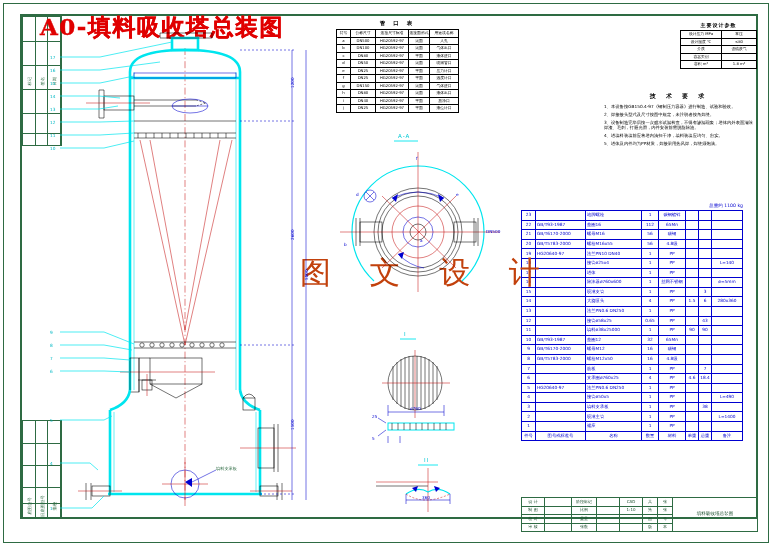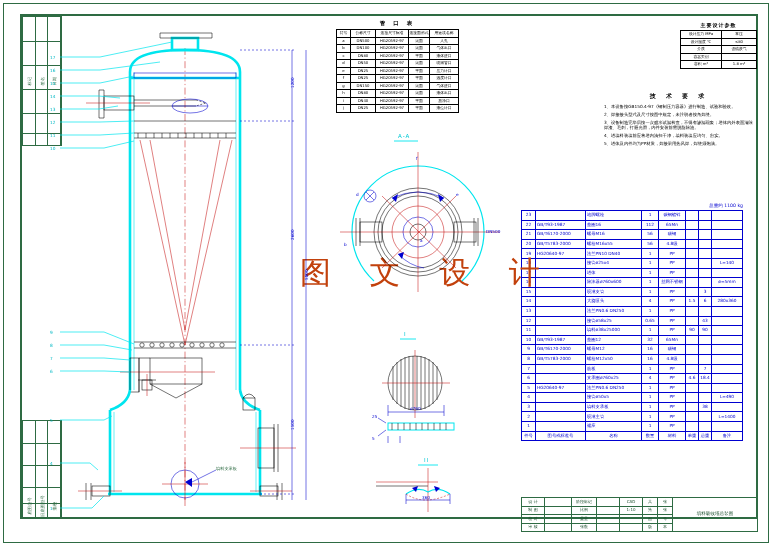--- a/index.html
+++ b/index.html
@@ -105,20 +105,21 @@
     </div>
     <div class="lcell">
       <div class="vtxt" style="top:88%;">描校</div>
     </div>
     <div class="lrow" style="top:22px;"></div>
     <div class="lrow" style="top:44px;"></div>
     <div class="lrow" style="top:66px;"></div>
     <div class="lrow" style="top:82px;"></div>
   </div>
 
+  <div class="maintitle">A0-填料吸收塔总装图</div>
 
   <div class="pos" style="left:336px;top:20px;">
     <div class="tbl-cap">管 口 表</div>
     <table class="blk" id="nozzle-table">
         <tbody>
           <tr>
             <td style="width:13px">符号</td>
             <td style="width:24px">公称尺寸</td>
             <td style="width:32px">连接尺寸标准</td>
             <td style="width:20px">连接面形式</td>

